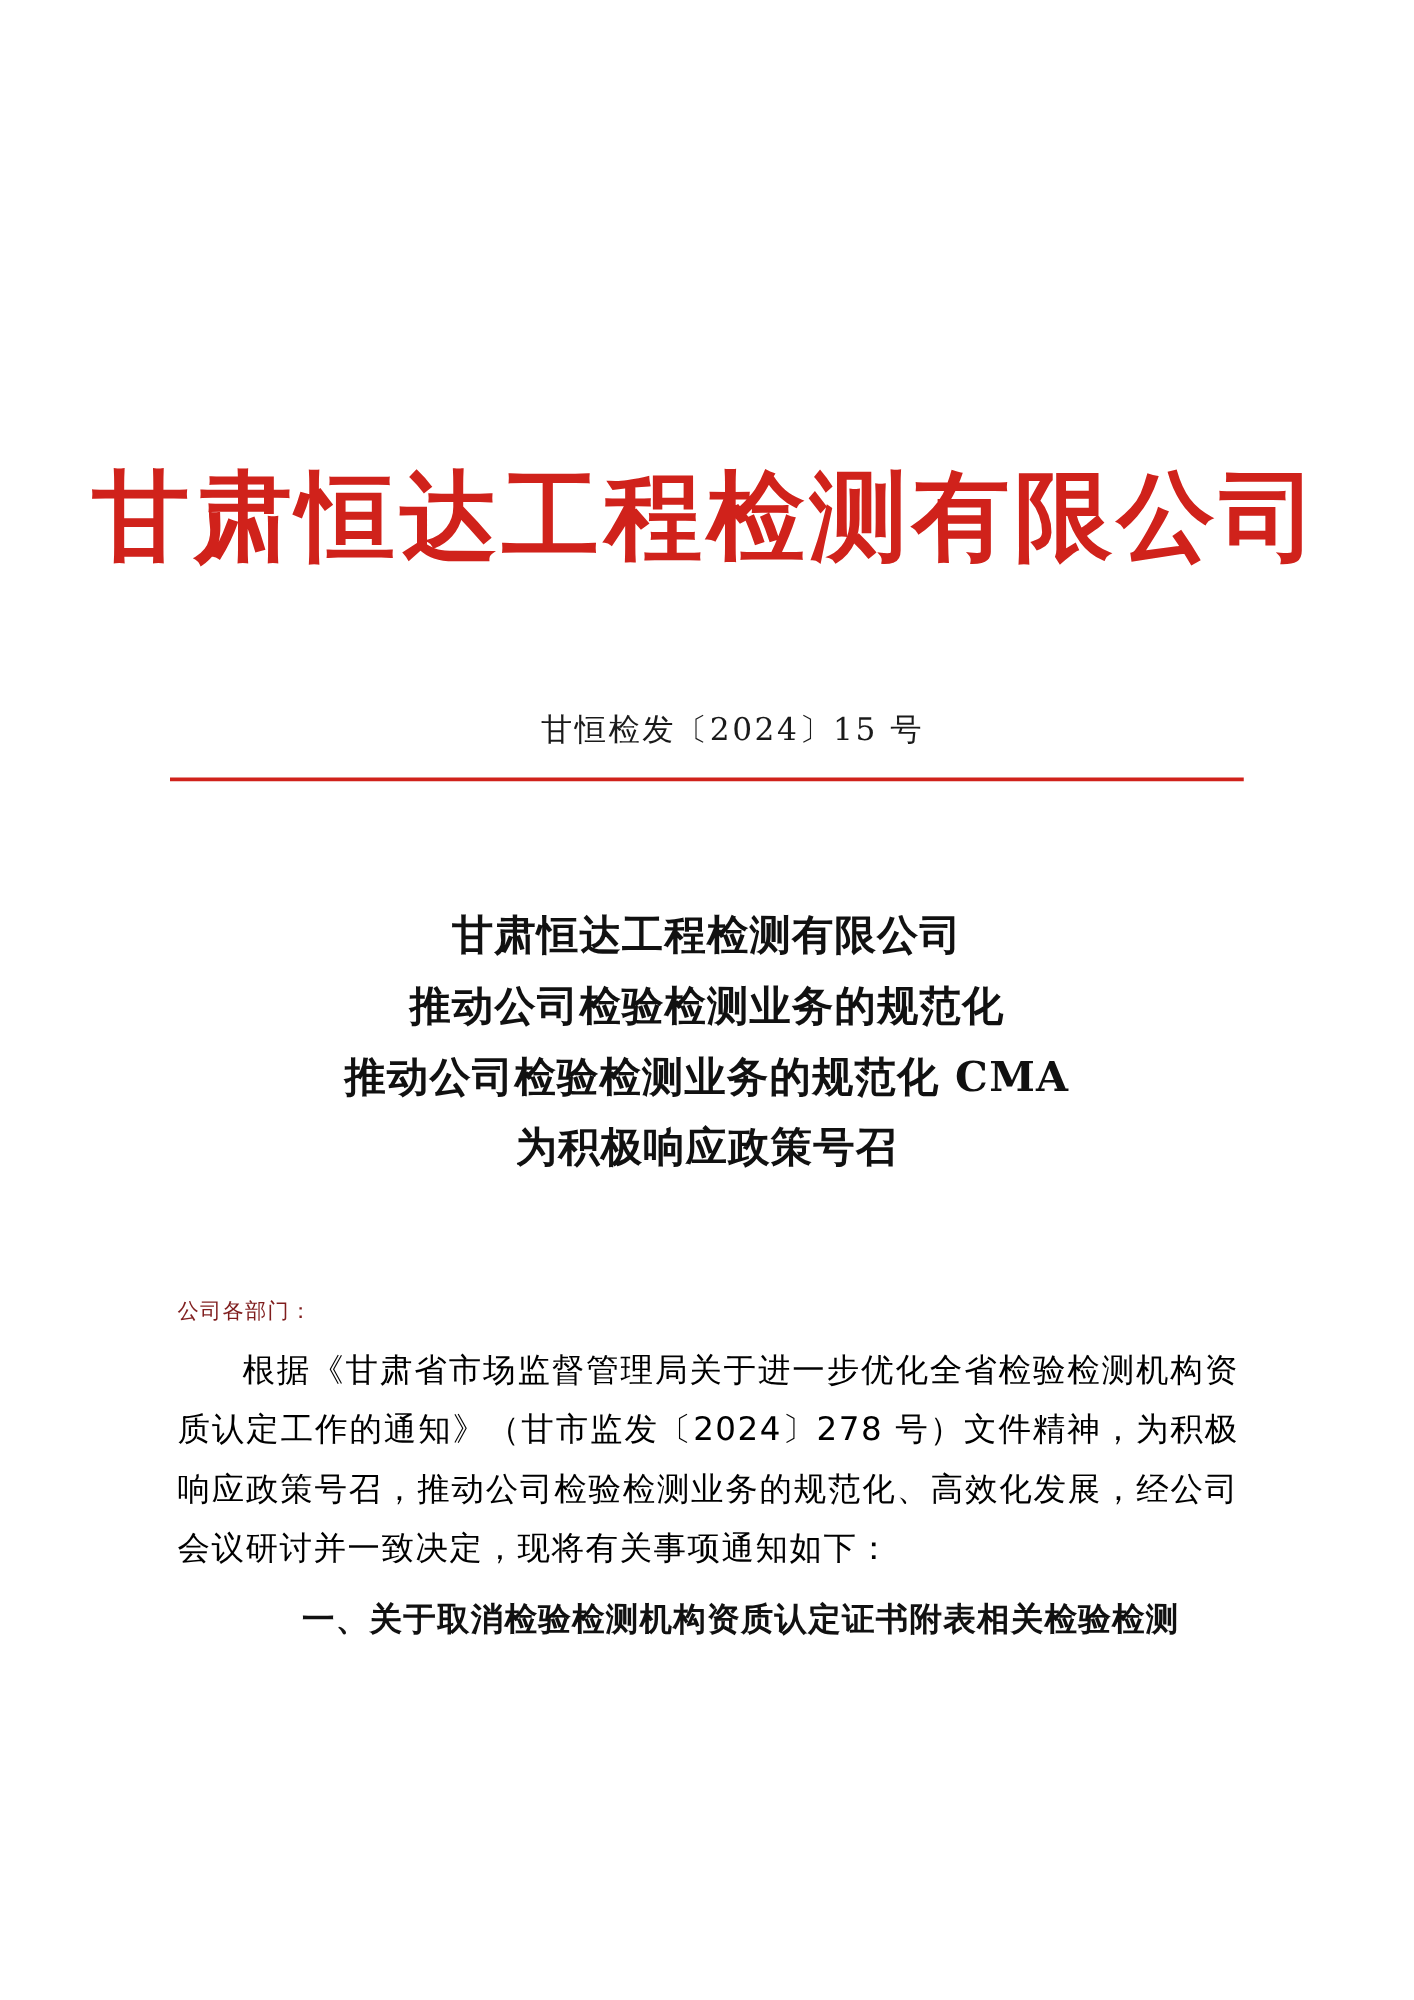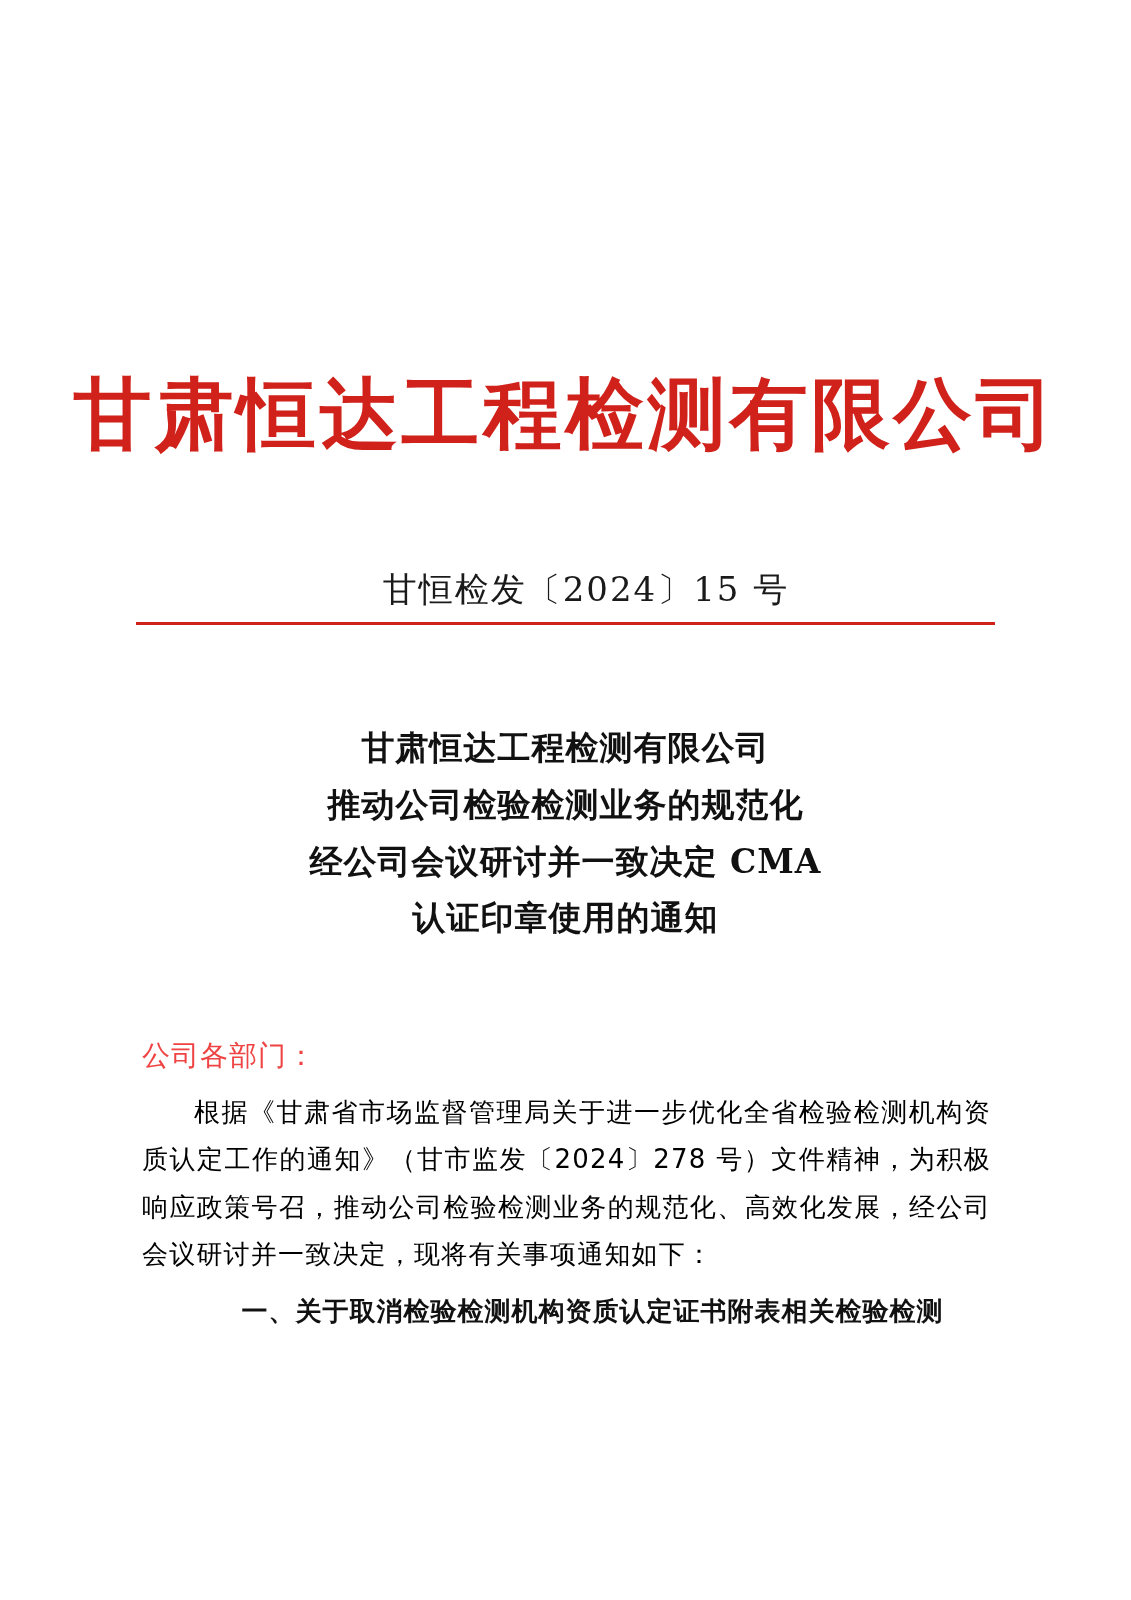--- a/index.html
+++ b/index.html
@@ -35,21 +35,21 @@
     white-space: nowrap;
   }
 
   .doc-number {
     position: absolute;
     left: 0;
     right: 0;
     top: 552px;
     text-align: center;
     font-family: "DejaVu Serif", serif;
-    font-size: 34px;
+    font-size: 25px;
     letter-spacing: 2px;
     color: #1a1a1a;
     padding-left: 41px;
   }
 
   .red-rule {
     position: absolute;
     left: 136px;
     right: 136px;
     top: 607px;
@@ -76,23 +76,23 @@
 
   
   .body-block {
     position: absolute;
     left: 142px;
     right: 140px;
     top: 1022px;
   }
   .salutation {
     font-family: "DejaVu Sans", sans-serif;
-    font-size: 28px;
+    font-size: 17px;
     letter-spacing: 1px;
-    color: #ef4444;
+    color: #7f1d1d;
     margin-bottom: 14px;
   }
   .para {
     font-family: "DejaVu Sans", sans-serif;
     font-size: 26px;
     line-height: 1.82;
     letter-spacing: 1.2px;
     color: #000000;
     text-indent: 2em;
     text-align: justify;
@@ -119,22 +119,22 @@
     <div class="letterhead-title">甘肃恒达工程检测有限公司</div>
   </div>
 
   <div class="doc-number">甘恒检发〔2024〕15 号</div>
 
   <div class="red-rule"></div>
 
   <div class="doc-title">
     <div class="doc-title-line">甘肃恒达工程检测有限公司</div>
     <div class="doc-title-line">推动公司检验检测业务的规范化</div>
-    <div class="doc-title-line">经公司会议研讨并一致决定 CMA</div>
-    <div class="doc-title-line">认证印章使用的通知</div>
+    <div class="doc-title-line">推动公司检验检测业务的规范化 CMA</div>
+    <div class="doc-title-line">为积极响应政策号召</div>
   </div>
 
   <div class="body-block">
     <div class="salutation">公司各部门：</div>
     <p class="para">根据《甘肃省市场监督管理局关于进一步优化全省检验检测机构资质认定工作的通知》（甘市监发〔2024〕278 号）文件精神，为积极响应政策号召，推动公司检验检测业务的规范化、高效化发展，经公司会议研讨并一致决定，现将有关事项通知如下：</p>
     <p class="para-bold">一、关于取消检验检测机构资质认定证书附表相关检验检测</p>
   </div>
 
 </div>
 

